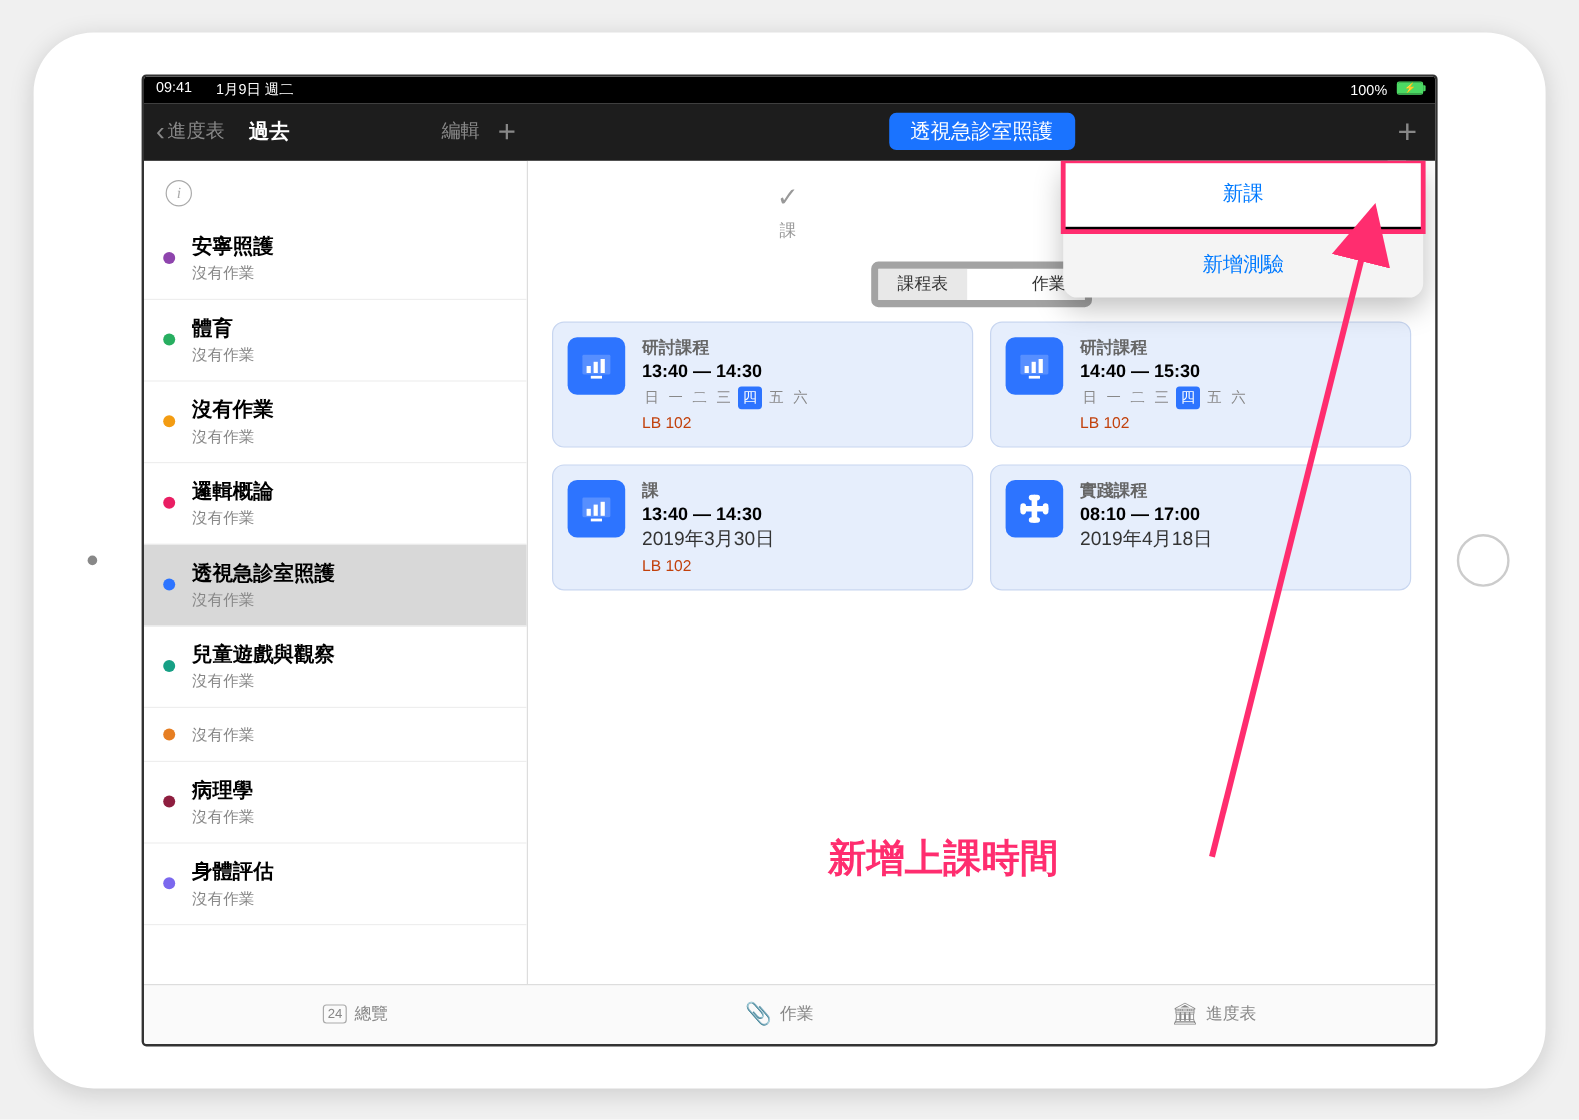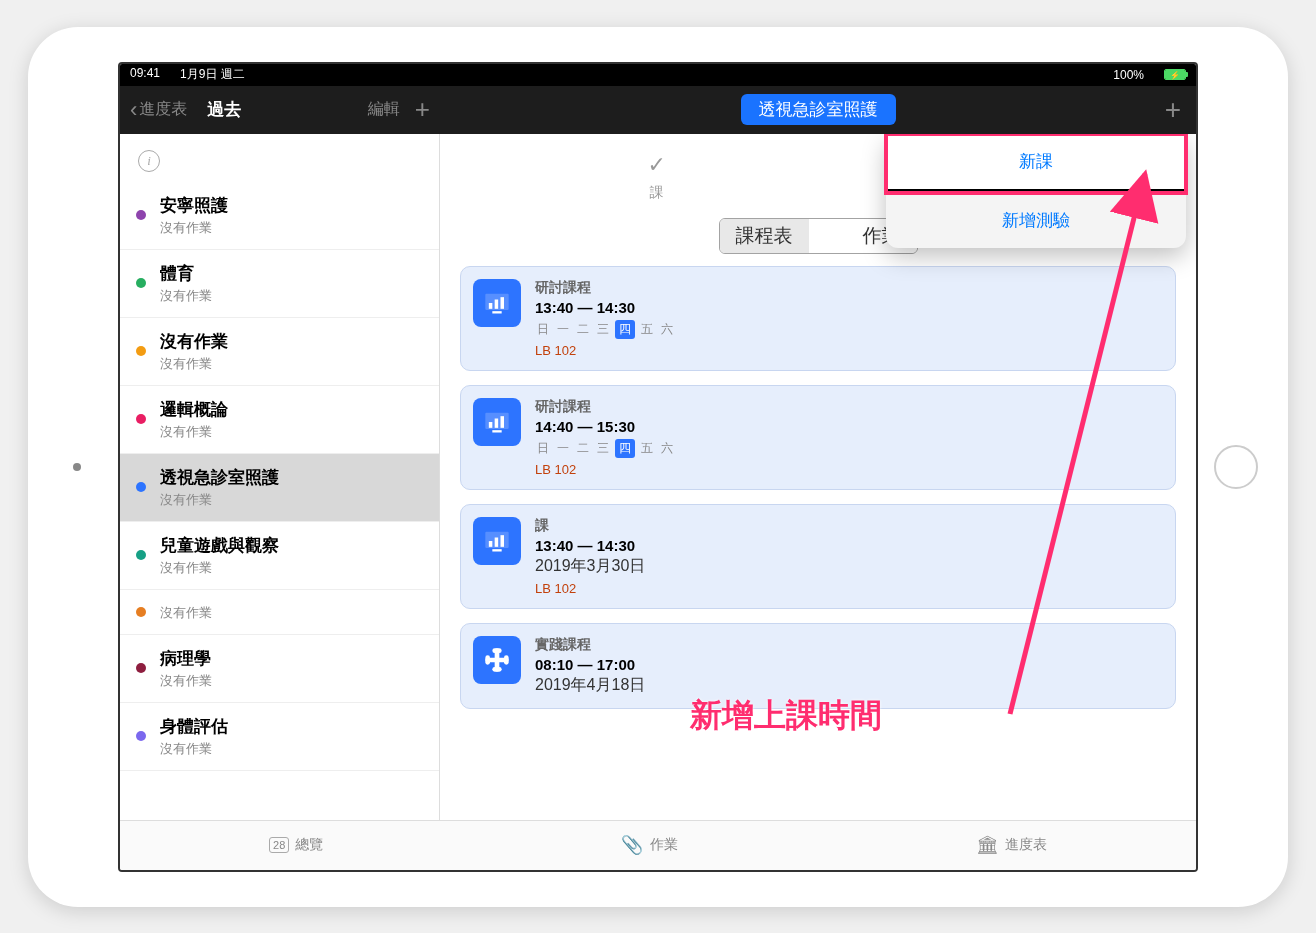--- a/index.html
+++ b/index.html
@@ -3,21 +3,21 @@
 <meta charset="utf-8">
 <style>
 * { margin: 0; padding: 0; box-sizing: border-box; font-family: -apple-system, "Helvetica Neue", Arial, sans-serif; }
 body { background: #f0f0f0; display: flex; align-items: center; justify-content: center; height: 933px; width: 1316px; }
 .ipad-frame { width: 1260px; height: 880px; background: #fff; border-radius: 50px; box-shadow: 0 4px 20px rgba(0,0,0,0.15); position: relative; padding: 35px 90px; }
 .home-button { position: absolute; right: 30px; top: 50%; transform: translateY(-50%); width: 44px; height: 44px; border-radius: 50%; border: 2px solid #ccc; background: #fff; }
 .camera { position: absolute; left: 45px; top: 50%; transform: translateY(-50%); width: 8px; height: 8px; border-radius: 50%; background: #888; }
 .screen { width: 100%; height: 100%; border: 2px solid #333; border-radius: 4px; overflow: hidden; position: relative; display: flex; flex-direction: column; background: #fff; }
 .status-bar { height: 22px; background: #000; color: #fff; display: flex; align-items: center; justify-content: space-between; padding: 0 10px; font-size: 12px; }
 .status-left { display: flex; gap: 20px; }
-.status-right { display: flex; align-items: center; gap: 20px; }
+.status-right { display: flex; gap: 8px; }
 .battery-icon { width: 22px; height: 11px; border: 1px solid #4cd964; border-radius: 2px; position: relative; }
 .battery-icon::after { content: ''; position: absolute; right: -3px; top: 2px; width: 2px; height: 5px; background: #4cd964; border-radius: 0 1px 1px 0; }
 .battery-fill { background: #4cd964; width: 100%; height: 100%; border-radius: 1px; }
 .battery-bolt { position: absolute; left: 50%; top: 50%; transform: translate(-50%,-50%); color: #000; font-size: 8px; }
 .nav-bar { height: 48px; background: #1d1d1d; display: flex; }
 .nav-left { width: 320px; display: flex; align-items: center; padding: 0 10px; }
 .nav-right { flex: 1; display: flex; align-items: center; justify-content: center; position: relative; }
 .nav-back { color: #888; display: flex; align-items: center; font-size: 16px; }
 .nav-chevron { font-size: 22px; margin-right: 2px; }
 .nav-title { color: #fff; font-size: 17px; font-weight: 600; margin-left: 20px; }
@@ -37,24 +37,24 @@
 .course-dot { width: 10px; height: 10px; border-radius: 50%; flex-shrink: 0; }
 .course-info { flex: 1; }
 .course-name { font-size: 17px; font-weight: 600; }
 .course-status { font-size: 13px; color: #888; margin-top: 2px; }
 .main { flex: 1; display: flex; flex-direction: column; position: relative; background: #fff; }
 .tabs-row { display: flex; justify-content: space-around; padding: 18px 60px 8px; }
 .tab-item { display: flex; flex-direction: column; align-items: center; gap: 6px; color: #999; }
 .check-icon { font-size: 22px; }
 .tab-label { font-size: 14px; }
 .segment { display: flex; justify-content: center; margin: 8px 0 12px; }
-.seg-group { display: flex; border: 1px solid #a3a3a3; border-radius: 6px; overflow: hidden; font-size: 19px; gap: 38px; }
+.seg-group { display: flex; border: 6px solid #a3a3a3; border-radius: 6px; overflow: hidden; font-size: 14px; gap: 38px; }
 .seg-btn { padding: 4px 16px; background: #fff; color: #333; }
 .seg-btn.active { background: #e8e8e8; }
-.cards { display: grid; grid-template-columns: 1fr; gap: 14px; padding: 0 20px; }
+.cards { display: grid; grid-template-columns: 1fr 1fr; gap: 14px; padding: 0 20px; }
 .card { background: #e6eefc; border: 1px solid #c8d6f0; border-radius: 10px; padding: 12px; display: flex; gap: 14px; }
 .card-icon { width: 48px; height: 48px; background: #2d74ff; border-radius: 8px; display: flex; align-items: center; justify-content: center; color: #fff; flex-shrink: 0; }
 .card-body { flex: 1; font-size: 14px; }
 .card-title { font-weight: 600; color: #666; font-size: 14px; }
 .card-time { font-weight: 700; font-size: 15px; margin-top: 2px; }
 .card-days { display: flex; gap: 4px; margin-top: 4px; font-size: 12px; color: #888; align-items: center; }
 .day { padding: 1px 2px; }
 .day.on { background: #2d74ff; color: #fff; border-radius: 3px; padding: 1px 4px; }
 .card-loc { font-size: 13px; color: #c2410c; margin-top: 4px; }
 .card-date { font-size: 16px; color: #333; margin-top: 2px; }
@@ -297,21 +297,21 @@
               </marker>
             </defs>
           <line x1="150" y1="555" x2="285" y2="15" stroke="#ff2d6f" stroke-width="5" marker-end="url(#ah)"></line>
         </svg>
         <div class="annotation-text" style="left:250px; top:560px;">新增上課時間</div>
       </div>
     </div>
 
     <div class="bottom-tabs">
       <div class="btab">
-        <span class="btab-icon" style="border:1px solid #aaa;border-radius:3px;padding:0 3px;font-size:11px;line-height:14px;"><span>28</span></span>
+        <span class="btab-icon" style="border:1px solid #aaa;border-radius:3px;padding:0 3px;font-size:11px;line-height:14px;"><span>24</span></span>
         <span>總覽</span>
       </div>
       <div class="btab">
         <span class="btab-icon">📎</span>
         <span>作業</span>
       </div>
       <div class="btab">
         <span class="btab-icon">🏛</span>
         <span>進度表</span>
       </div>

